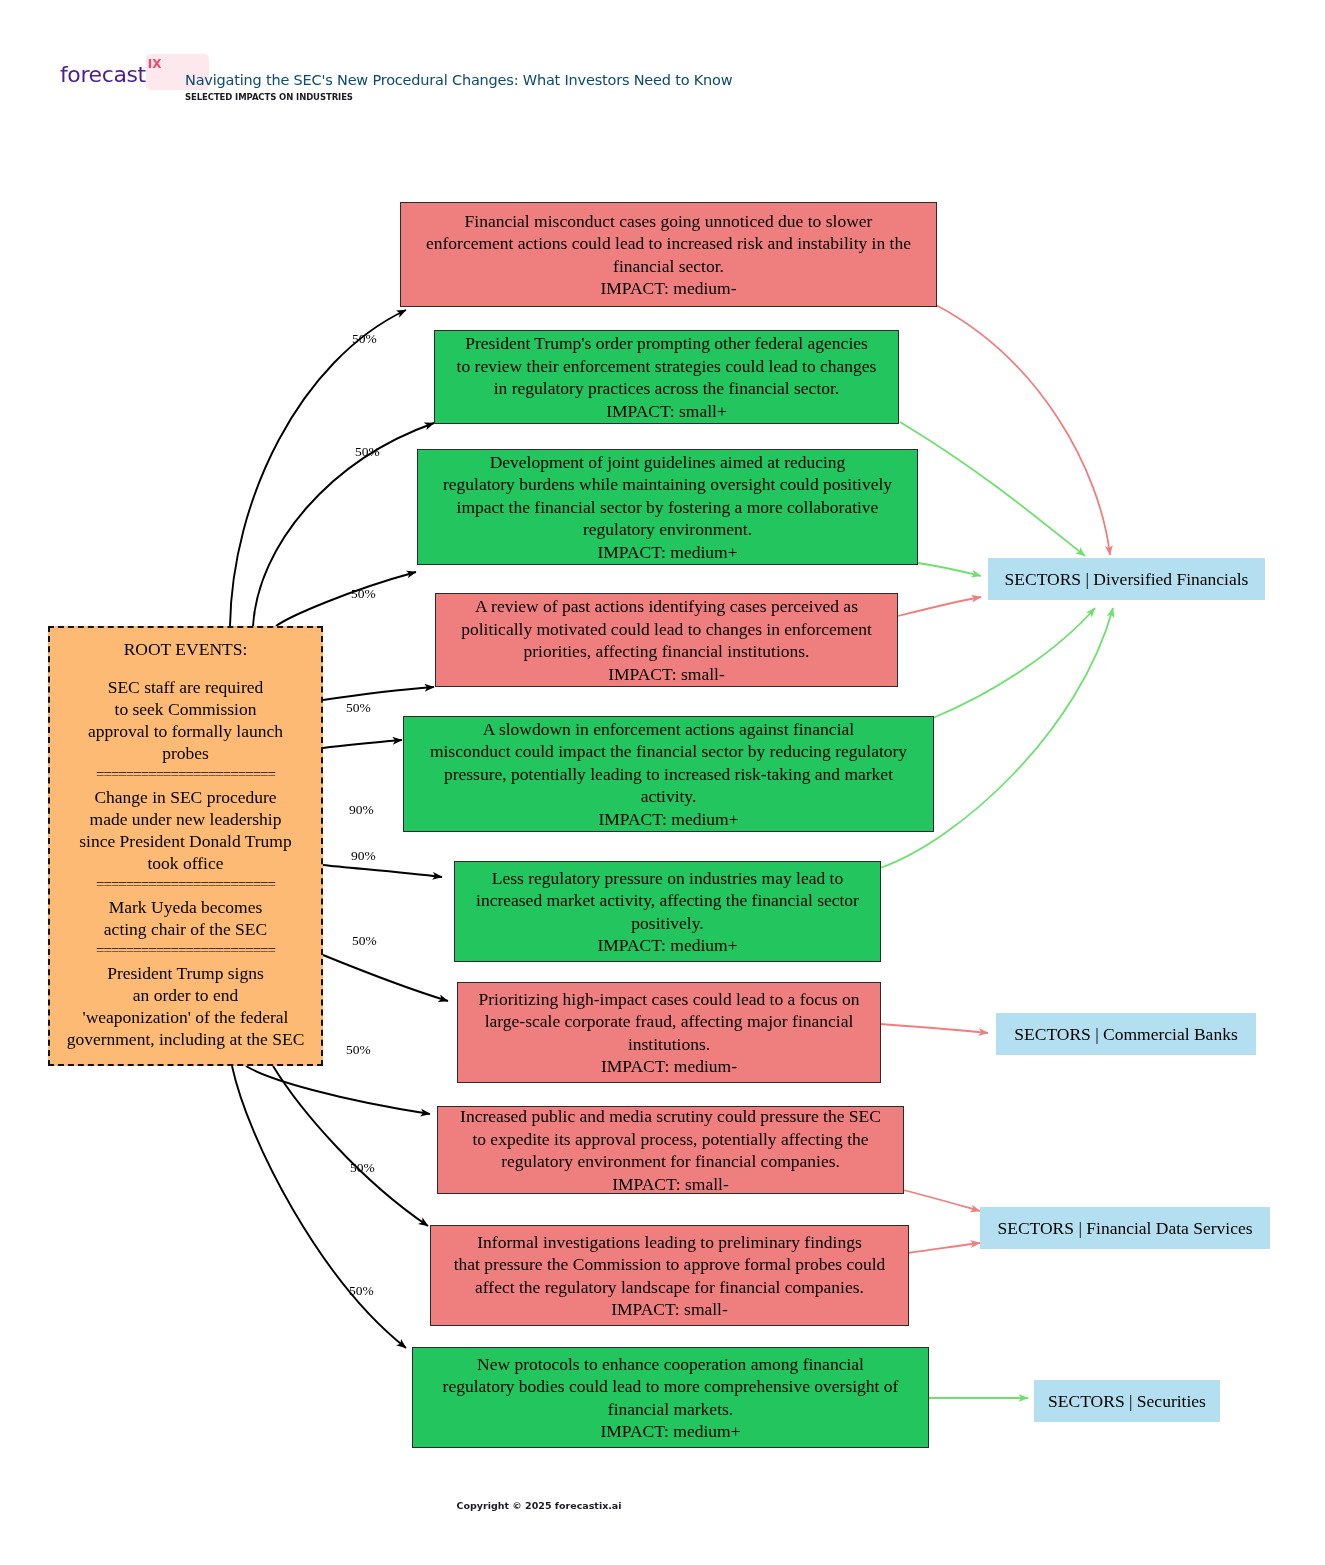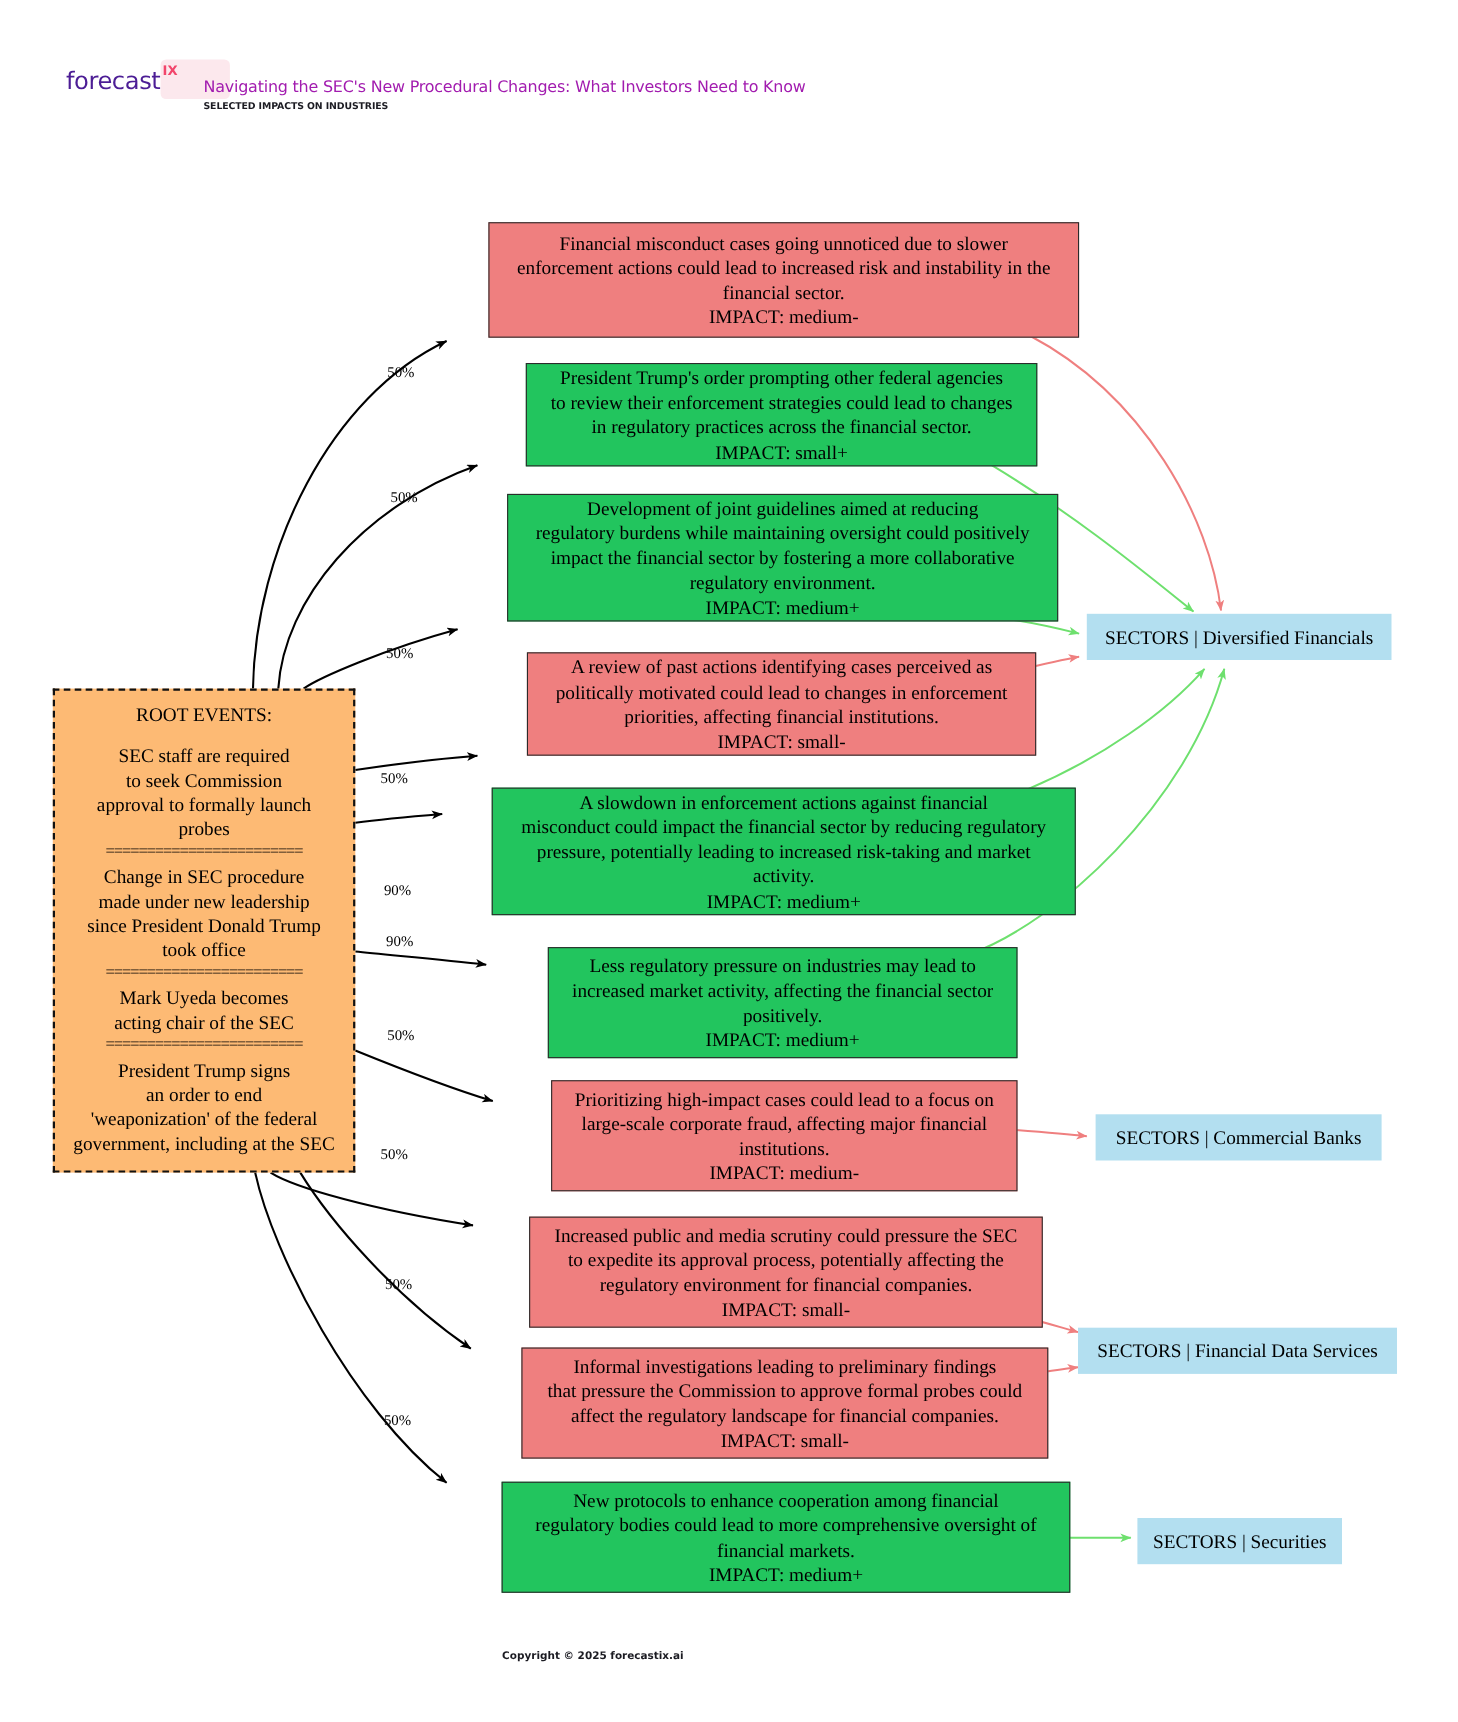--- a/index.html
+++ b/index.html
@@ -56,21 +56,21 @@
     color: #f2456b;
     letter-spacing: 0px;
   }
   #title-block {
     position: absolute;
     left: 185px; top: 72px;
   }
   #doc-title {
     font-family: "DejaVu Sans", sans-serif;
     font-size: 14.5px;
-    color: #a21caf;
+    color: #0c4a6e;
     letter-spacing: -0.2px;
     white-space: nowrap;
   }
   #doc-subtitle {
     font-family: "DejaVu Sans", sans-serif;
     font-size: 8.5px;
     font-weight: bold;
     color: #1b1b22;
     letter-spacing: -0.1px;
     margin-top: 4px;
@@ -99,21 +99,20 @@
     display: flex;
     align-items: center;
     justify-content: center;
     text-align: center;
   }
   .node-impact {
     border: 1.6px solid #2b2b2b;
     font-size: 17.5px;
     line-height: 22.5px;
     padding: 4px 8px;
-    margin-left: 44px;
   }
   .node-impact.neg { background: #ef7f7f; }
   .node-impact.pos { background: #22c55e; }
 
   .node-sector {
     background: #b3dff0;
     font-size: 17.5px;
     line-height: 22px;
     padding: 6px 14px;
     border: none;
@@ -287,21 +286,21 @@
   <div class="node node-impact pos" style="left: 454px; top: 861px; width: 427px; height: 101px; white-space: pre-line;">Less regulatory pressure on industries may lead to
 increased market activity, affecting the financial sector
 positively.
 IMPACT: medium+</div>
 
   <div class="node node-impact neg" style="left: 457px; top: 982px; width: 424px; height: 101px; white-space: pre-line;">Prioritizing high-impact cases could lead to a focus on
 large-scale corporate fraud, affecting major financial
 institutions.
 IMPACT: medium-</div>
 
-  <div class="node node-impact neg" style="left: 437px; top: 1106px; width: 467px; height: 101px; white-space: pre-line;">Increased public and media scrutiny could pressure the SEC
+  <div class="node node-impact neg" style="left: 437px; top: 1106px; width: 467px; height: 88px; white-space: pre-line;">Increased public and media scrutiny could pressure the SEC
 to expedite its approval process, potentially affecting the
 regulatory environment for financial companies.
 IMPACT: small-</div>
 
   <div class="node node-impact neg" style="left: 430px; top: 1225px; width: 479px; height: 101px; white-space: pre-line;">Informal investigations leading to preliminary findings
 that pressure the Commission to approve formal probes could
 affect the regulatory landscape for financial companies.
 IMPACT: small-</div>
 
   <div class="node node-impact pos" style="left: 412px; top: 1347px; width: 517px; height: 101px; white-space: pre-line;">New protocols to enhance cooperation among financial

